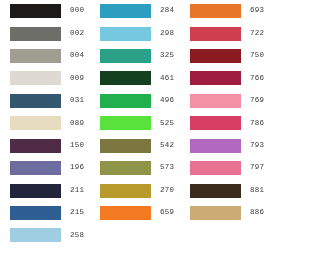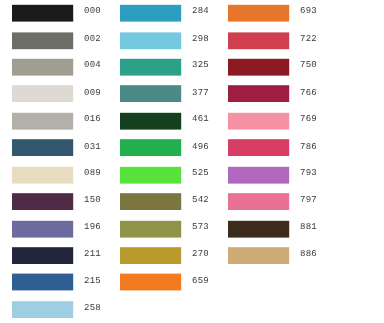--- a/index.html
+++ b/index.html
@@ -63,24 +63,20 @@
       </div>
       <div class="swatch-row">
         <div class="swatch-chip" style="background-color: rgb(160, 157, 147);"></div>
         <span class="swatch-label">004</span>
       </div>
       <div class="swatch-row">
         <div class="swatch-chip" style="background-color: rgb(222, 218, 211);"></div>
         <span class="swatch-label">009</span>
       </div>
       <div class="swatch-row">
-        <div class="swatch-chip" style="background-color: rgb(179, 176, 170);"></div>
-        <span class="swatch-label">016</span>
-      </div>
-      <div class="swatch-row">
         <div class="swatch-chip" style="background-color: rgb(51, 87, 110);"></div>
         <span class="swatch-label">031</span>
       </div>
       <div class="swatch-row">
         <div class="swatch-chip" style="background-color: rgb(232, 220, 192);"></div>
         <span class="swatch-label">089</span>
       </div>
       <div class="swatch-row">
         <div class="swatch-chip" style="background-color: rgb(79, 43, 69);"></div>
         <span class="swatch-label">150</span>
@@ -107,24 +103,20 @@
         <div class="swatch-chip" style="background-color: rgb(46, 158, 192);"></div>
         <span class="swatch-label">284</span>
       </div>
       <div class="swatch-row">
         <div class="swatch-chip" style="background-color: rgb(116, 200, 223);"></div>
         <span class="swatch-label">298</span>
       </div>
       <div class="swatch-row">
         <div class="swatch-chip" style="background-color: rgb(43, 161, 137);"></div>
         <span class="swatch-label">325</span>
-      </div>
-      <div class="swatch-row">
-        <div class="swatch-chip" style="background-color: rgb(75, 138, 135);"></div>
-        <span class="swatch-label">377</span>
       </div>
       <div class="swatch-row">
         <div class="swatch-chip" style="background-color: rgb(20, 64, 31);"></div>
         <span class="swatch-label">461</span>
       </div>
       <div class="swatch-row">
         <div class="swatch-chip" style="background-color: rgb(34, 176, 79);"></div>
         <span class="swatch-label">496</span>
       </div>
       <div class="swatch-row">

